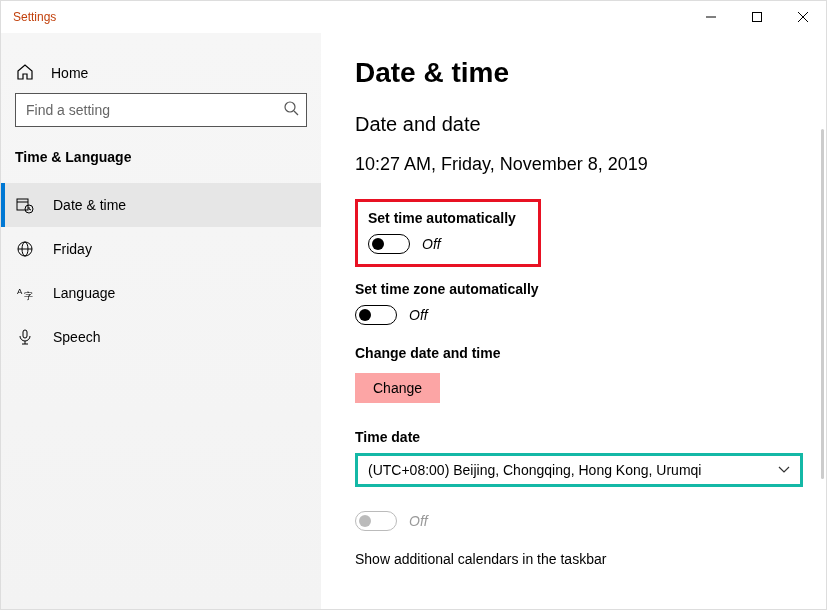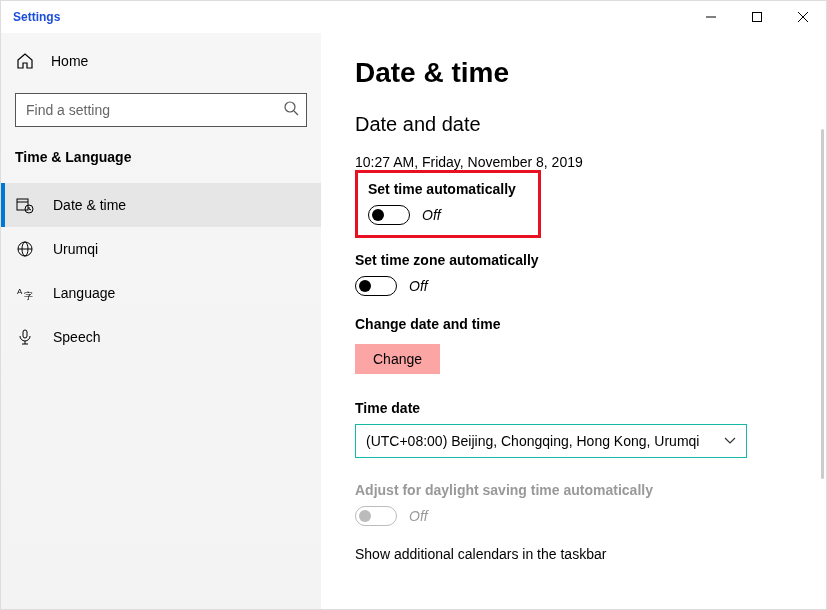--- a/index.html
+++ b/index.html
@@ -1,66 +1,66 @@
 <!DOCTYPE html>
 <html><head>
   <meta charset="utf-8">
   <style>
     * { margin: 0; padding: 0; box-sizing: border-box; font-family: "Segoe UI", Tahoma, sans-serif; }
     body { width: 827px; height: 610px; background: #fff; display: flex; flex-direction: column; overflow: hidden; border: 1px solid #ddd; }
 
     
-    .titlebar { height: 32px; display: flex; align-items: center; padding: 0 0 0 12px; font-size: 12px; color: #1d4ed8; font-weight: bold; }
+    .titlebar { height: 32px; display: flex; align-items: center; padding: 0 0 0 12px; font-size: 12px; color: #c2410c; }
     .titlebar .title { flex: 0 0 auto; }
     .titlebar .spacer { flex: 1; }
     .titlebar .winbtn { width: 46px; height: 32px; display: flex; align-items: center; justify-content: center; }
     .titlebar .winbtn svg { display: block; }
 
     .main { flex: 1; display: flex; min-height: 0; }
 
     
     .sidebar { width: 320px; background: linear-gradient(180deg, #f6f6f6 0%, #f3f3f3 100%); padding: 8px 0 0 0; display:flex; flex-direction:column; }
-    .home-row { display:flex; align-items:center; height: 40px; padding: 0 12px; margin: 0 0 12px 0; gap: 14px; font-size:14px; }
+    .home-row { display:flex; align-items:flex-end; height: 40px; padding: 0 12px; margin: 0 0 12px 0; gap: 14px; font-size:14px; }
     .home-row .icon { width: 24px; display:flex; justify-content:center; }
 
     .searchbox { margin: 0 14px 22px 14px; position: relative; border-radius: 6px; }
     .searchbox input { width: 100%; height: 34px; padding: 0 34px 0 10px; font-size: 14px; background: #fff; border: 1px solid #555; outline: none; color: #333; }
     .searchbox input::placeholder { color: #666; }
     .searchbox .sicon { position:absolute; right: 8px; top: 50%; transform: translateY(-50%); }
 
     .section-title { font-size: 14px; font-weight: 600; padding: 0 14px; margin-bottom: 18px; }
 
     .nav-item { display:flex; align-items:center; height: 44px; padding: 0 12px; gap: 16px; font-size: 14px; position: relative; }
     .nav-item .icon { width: 24px; display:flex; justify-content:center; }
     .nav-item.active { background: #e6e6e6; }
     .nav-item.active::before { content:""; position:absolute; left:0; top:0; bottom:0; width:4px; background:#0078d4; }
 
     
     .content { flex:1; padding: 24px 0 0 34px; overflow:hidden; position:relative; }
     .content h1 { font-size: 28px; font-weight: 600; margin-bottom: 24px; }
     .content h2 { font-size: 20px; font-weight: 400; margin-bottom: 18px; }
-    .current-time { font-size: 14px; }
+    .current-time { font-size: 18px; margin-bottom: 24px; }
 
     .setting-block { margin-bottom: 20px; }
     .setting-label { font-size: 14px; margin-bottom: 8px; font-weight: bold; }
     .setting-label.disabled { color: #999; }
 
     .highlight { border: 3px solid #e81123; padding: 8px 10px 10px 10px; display:inline-block; min-width: 186px; margin-bottom: 14px; }
 
     .toggle-row { display:flex; align-items:center; gap: 12px; }
     .toggle { width: 42px; height: 20px; border: 1px solid #000; border-radius: 10px; position: relative; background:#fff; }
     .toggle::after { content:""; position:absolute; width:12px; height:12px; border-radius:50%; background:#000; top:3px; left:3px; }
     .toggle.disabled { border-color:#bbb; }
     .toggle.disabled::after { background:#bbb; }
     .toggle-state { font-size: 14px; font-style: italic; }
     .toggle-state.disabled { color:#999; }
 
     .action-btn { display:inline-block; background:#fca5a5; padding: 7px 18px; font-size:14px; border:none; margin-top:4px; }
 
-    .dropdown { width: 392px; height: 34px; border:1px solid #14b8a6; display:flex; align-items:center; padding: 0 10px; font-size:14px; justify-content:space-between; }
+    .dropdown { width: 448px; height: 34px; border:3px solid #14b8a6; display:flex; align-items:center; padding: 0 10px; font-size:14px; justify-content:space-between; }
     .dropdown .chev { font-size: 12px; color:#333; }
 
     .footer-text { font-size:14px; }
 
     .scrollbar-ind { position:absolute; right: 2px; top: 96px; width: 3px; height: 350px; background:#ccc; border-radius:2px; }
   </style>
 </head>
 <body>
 
 <div class="titlebar">
@@ -122,21 +122,21 @@
     </div>
 
     <div class="nav-item">
       <span class="icon">
         <svg width="18" height="18" viewBox="0 0 18 18" fill="none" stroke="#000" stroke-width="1">
             <circle cx="9" cy="9" r="7"></circle>
             <ellipse cx="9" cy="9" rx="3" ry="7"></ellipse>
             <line x1="2" y1="9" x2="16" y2="9"></line>
           </svg>
       </span>
-      <span>Urumqi</span>
+      <span>Friday</span>
     </div>
 
     <div class="nav-item">
       <span class="icon">
         <svg width="18" height="18" viewBox="0 0 18 18" fill="none" stroke="#000" stroke-width="1">
             <text x="1" y="10" font-size="8" fill="#000" stroke="none">A</text>
             <text x="8" y="15" font-size="9" fill="#000" stroke="none">字</text>
           </svg>
       </span>
       <span>Language</span>
@@ -188,21 +188,20 @@
         <span>(UTC+08:00) Beijing, Chongqing, Hong Kong, Urumqi</span>
         <span class="chev">
           <svg width="12" height="8" viewBox="0 0 12 8" fill="none" stroke="#333" stroke-width="1.2">
               <polyline points="1,1 6,6 11,1"></polyline>
             </svg>
         </span>
       </div>
     </div>
 
     <div class="setting-block" style="margin-top:24px;">
-      <div class="setting-label disabled">Adjust for daylight saving time automatically</div>
       <div class="toggle-row">
         <div class="toggle disabled"></div>
         <span class="toggle-state disabled">Off</span>
       </div>
     </div>
 
     <div class="footer-text">Show additional calendars in the taskbar</div>
   </div>
 </div>
 

